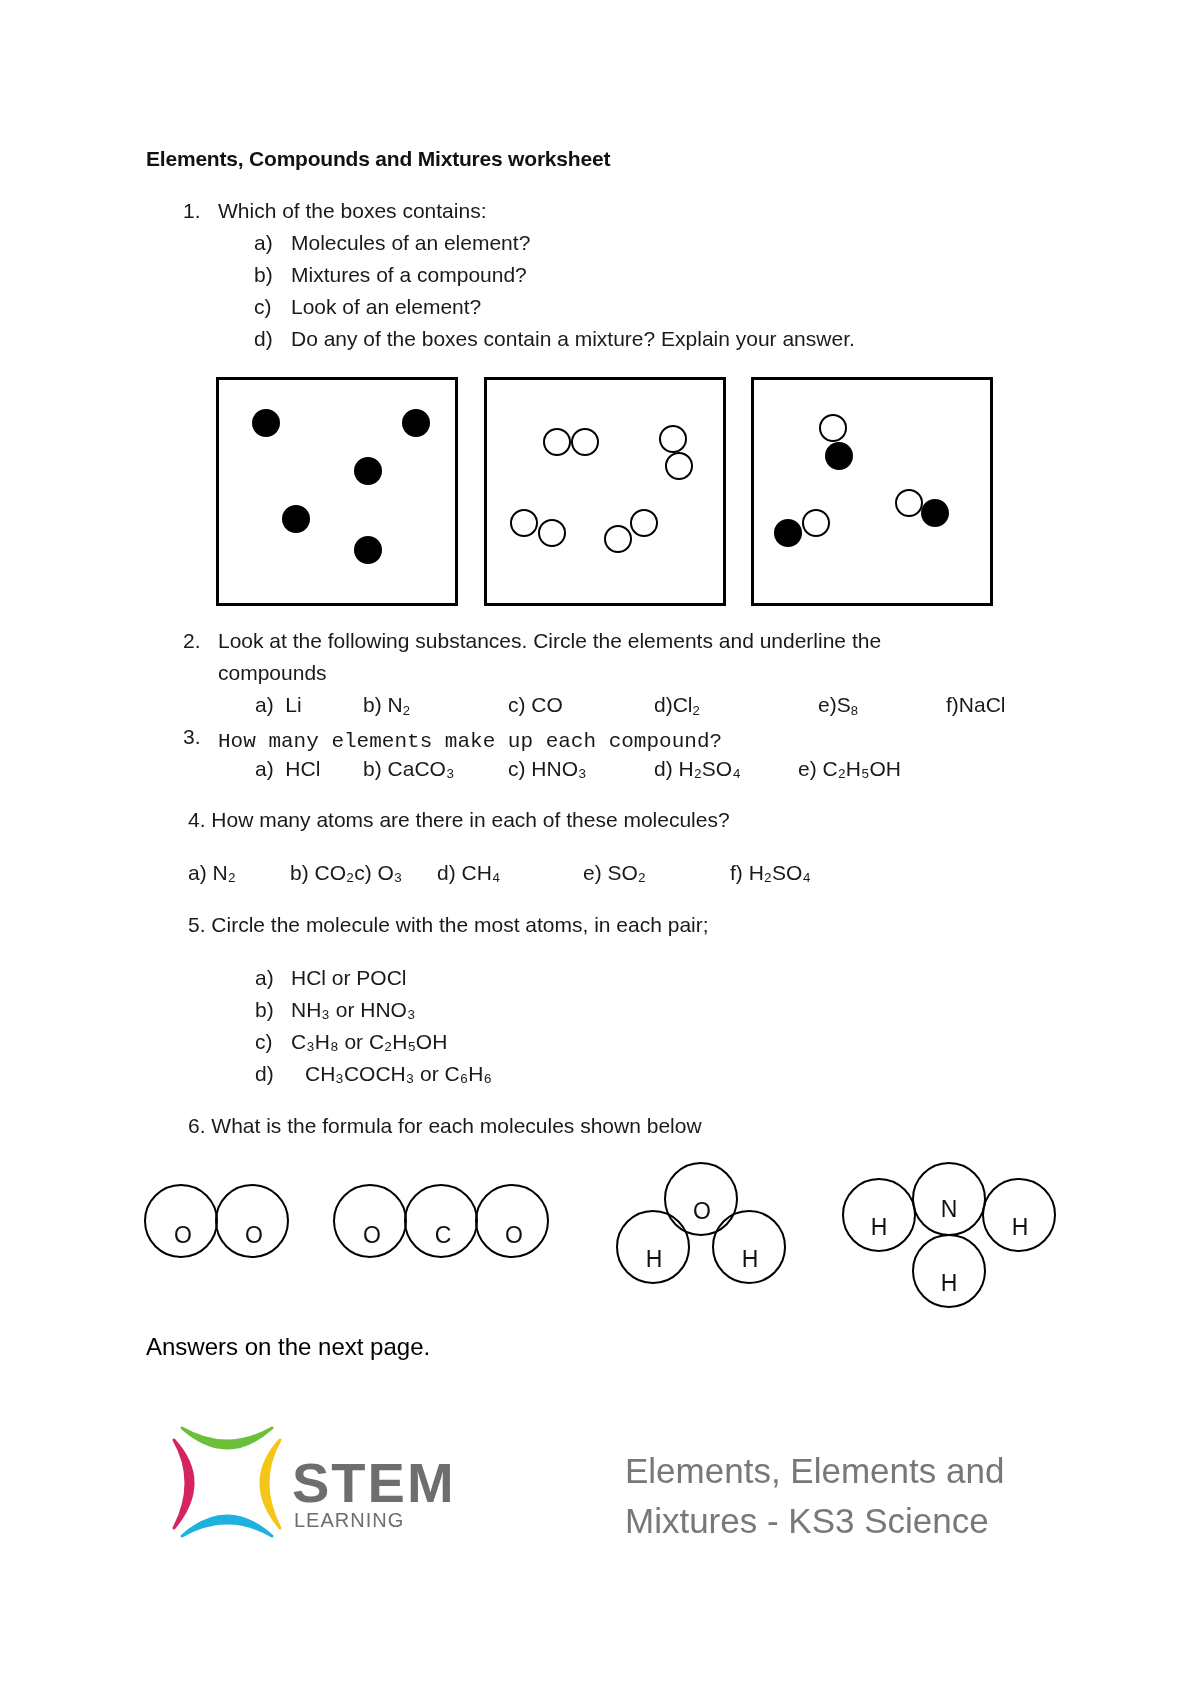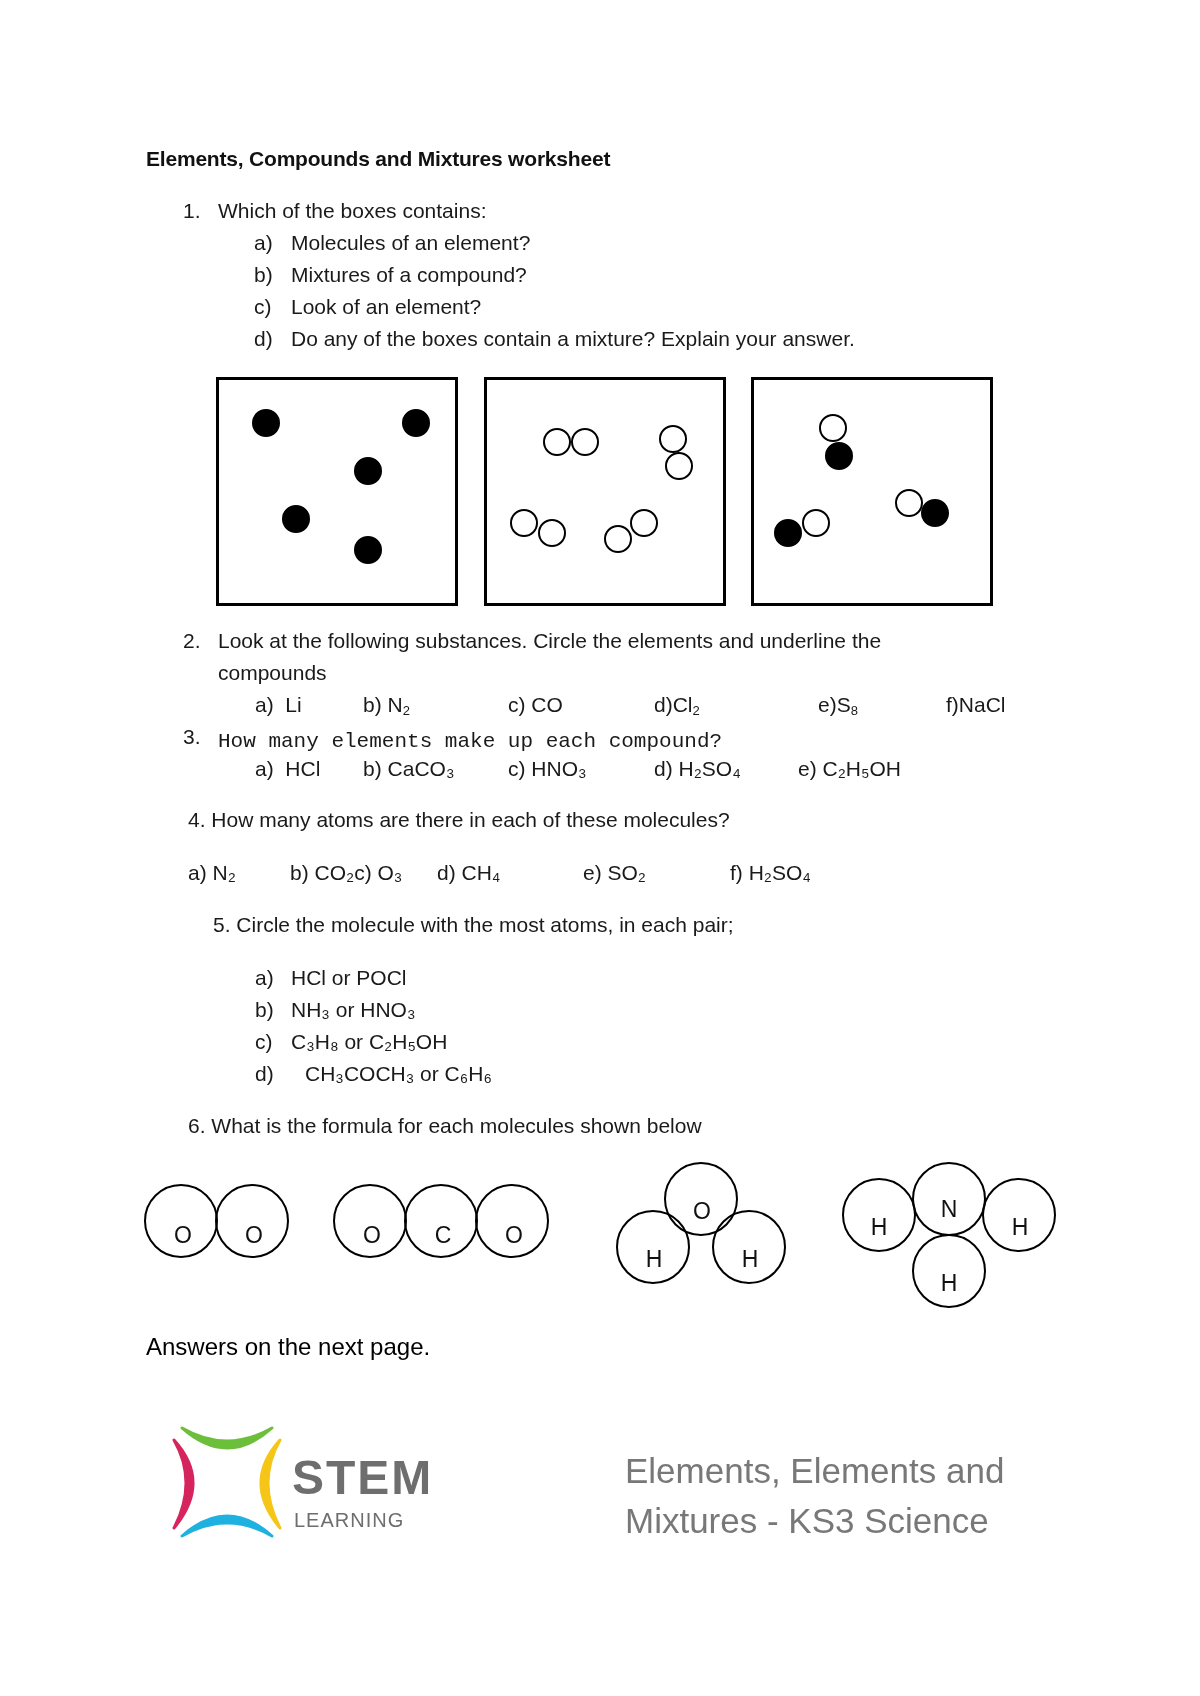--- a/index.html
+++ b/index.html
@@ -9,21 +9,21 @@
   .title { left: 146px; top: 147px; font-size: 21px; font-weight: bold; letter-spacing: -0.2px; }
   .txt { font-size: 21px; line-height: 24px; color: #1a1a1a; }
   sub { font-size: 13px; vertical-align: -3px; line-height: 0; }
   .box { position: absolute; top: 377px; width: 236px; height: 223px; border: 3px solid #000; box-sizing: content-box; }
   .atom { position: absolute; width: 28px; height: 28px; border-radius: 50%; border: 2.5px solid #000; background: #fff; box-sizing: border-box; }
   .atom.filled { background: #000; }
   .mol { position: absolute; width: 74px; height: 74px; border: 2.5px solid #000; border-radius: 50%; box-sizing: border-box; background: transparent; }
   .mol-letter { position: absolute; font-size: 23px; width: 30px; text-align: center; color: #111; }
   .answers { left: 146px; top: 1333px; font-size: 24px; color: #000; }
   .footer-title { left: 625px; font-size: 35px; color: #787878; line-height: 50px; }
-  .stem-word { left: 292px; top: 1450px; font-size: 48px; font-weight: bold; color: #6e6e6e; letter-spacing: 2px; }
+  .stem-word { left: 292px; top: 1450px; font-size: 56px; font-weight: bold; color: #6e6e6e; letter-spacing: 2px; }
   .stem-sub { left: 294px; top: 1509px; font-size: 20px; color: #6e6e6e; letter-spacing: 1px; }
 </style>
 </head>
 <body>
 
 <div class="abs title">Elements, Compounds and Mixtures worksheet</div>
 
 <div class="abs txt" style="left:183px;top:199px;">1.</div>
 <div class="abs txt" style="left:218px;top:199px;">Which of the boxes contains:</div>
 <div class="abs txt" style="left:254px;top:231px;">a)</div>
@@ -81,21 +81,21 @@
 <div class="abs txt" style="left:654px;top:757px;"><span>d)</span> <span>H₂SO₄</span></div>
 <div class="abs txt" style="left:798px;top:757px;"><span>e)</span> <span>C₂H₅OH</span></div>
 
 <div class="abs txt" style="left:188px;top:808px;">4. How many atoms are there in each of these molecules?</div>
 <div class="abs txt" style="left:188px;top:861px;"><span>a)</span> <span>N₂</span></div>
 <div class="abs txt" style="left:290px;top:861px;"><span>b)</span> <span>CO₂</span><span>c)</span> <span>O₃</span></div>
 <div class="abs txt" style="left:437px;top:861px;"><span>d)</span> <span>CH₄</span></div>
 <div class="abs txt" style="left:583px;top:861px;"><span>e)</span> <span>SO₂</span></div>
 <div class="abs txt" style="left:730px;top:861px;"><span>f)</span> <span>H₂SO₄</span></div>
 
-<div class="abs txt" style="left:188px;top:913px;margin-left:25px;">5. Circle the molecule with the most atoms, in each pair;</div>
+<div class="abs txt" style="left:188px;top:913px;">5. Circle the molecule with the most atoms, in each pair;</div>
 <div class="abs txt" style="left:255px;top:966px;">a)</div>
 <div class="abs txt" style="left:291px;top:966px;">HCl or POCl</div>
 <div class="abs txt" style="left:255px;top:998px;">b)</div>
 <div class="abs txt" style="left:291px;top:998px;">NH₃ or HNO₃</div>
 <div class="abs txt" style="left:255px;top:1030px;">c)</div>
 <div class="abs txt" style="left:291px;top:1030px;">C₃H₈ or C₂H₅OH</div>
 <div class="abs txt" style="left:255px;top:1062px;">d)</div>
 <div class="abs txt" style="left:305px;top:1062px;text-align:center;">CH₃COCH₃ or C₆H₆</div>
 
 <div class="abs txt" style="left:188px;top:1114px;">6. What is the formula for each molecules shown below</div>

